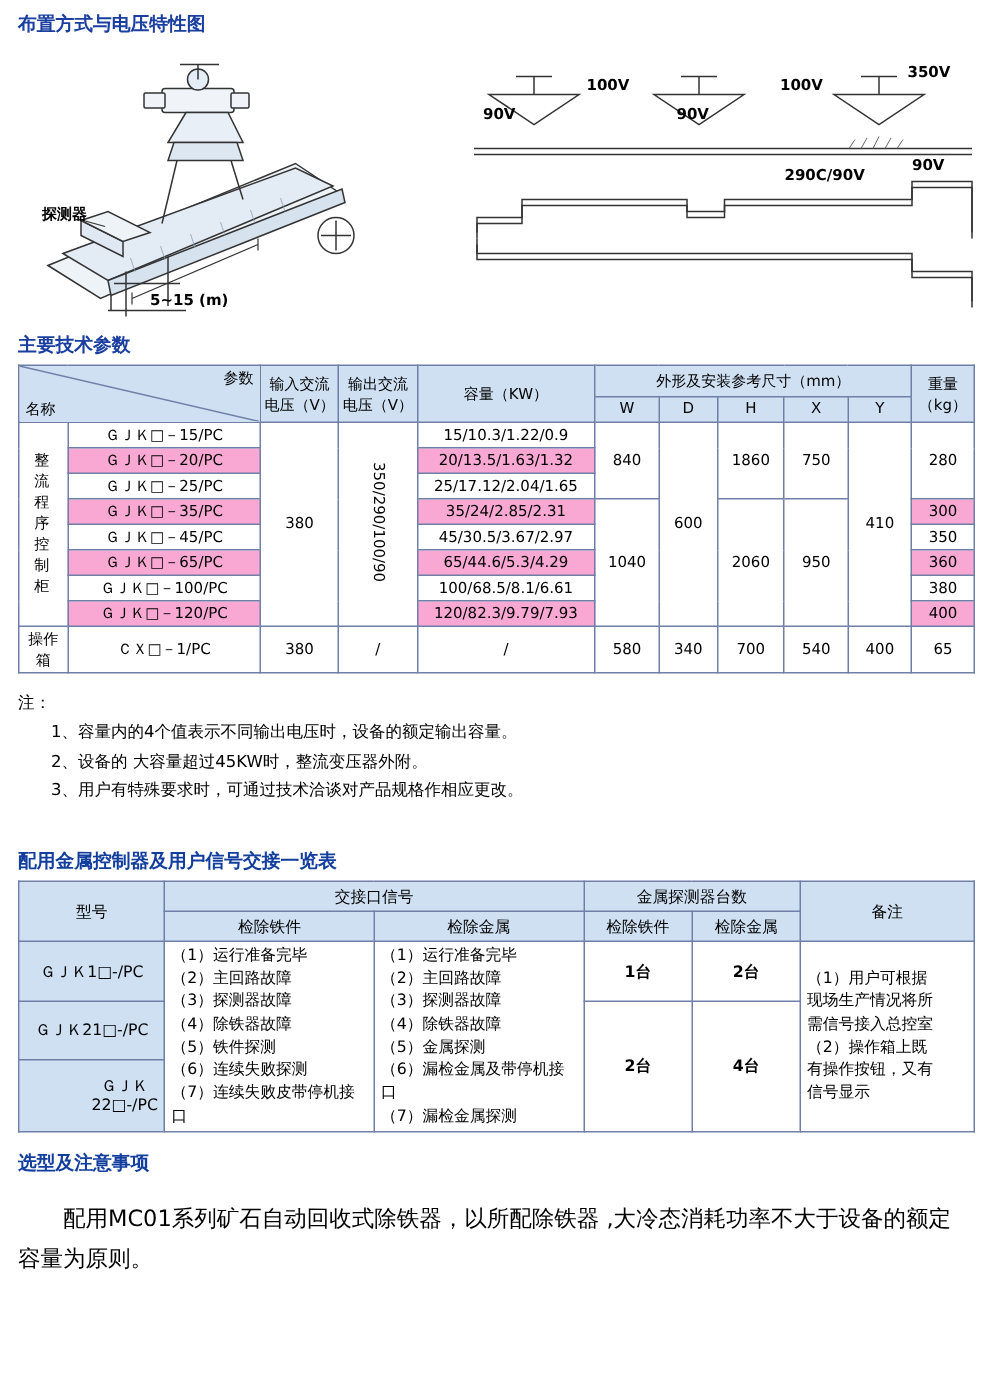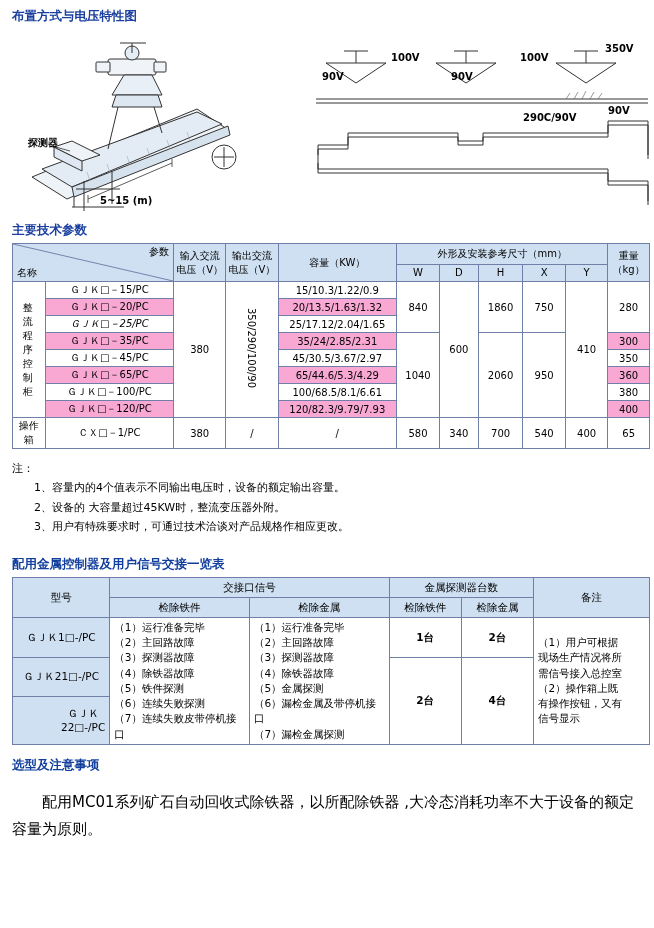--- a/index.html
+++ b/index.html
@@ -254,21 +254,21 @@
         <td class="plain" rowspan="8">410</td>
         <td class="plain" rowspan="3">280</td>
       </tr>
 
       <tr>
         <td class="shade" style="height:17px;">ＧＪＫ□－20/PC</td>
         <td class="shade">20/13.5/1.63/1.32</td>
       </tr>
 
       <tr>
-        <td class="plain" style="height:17px;font-style:italic;">ＧＪＫ□－25/PC</td>
+        <td class="plain" style="height:17px;">ＧＪＫ□－25/PC</td>
         <td class="plain">25/17.12/2.04/1.65</td>
       </tr>
 
       <tr>
         <td class="shade" style="height:17px;">ＧＪＫ□－35/PC</td>
         <td class="shade">35/24/2.85/2.31</td>
         <td class="plain" rowspan="5">1040</td>
         <td class="plain" rowspan="5">2060</td>
         <td class="plain" rowspan="5">950</td>
         <td class="shade">300</td>
@@ -314,21 +314,21 @@
     </tbody>
   </table>
 
   <div class="notes">
     <p class="nh">注：</p>
     <p class="indent1">1、容量内的4个值表示不同输出电压时，设备的额定输出容量。</p>
     <p class="indent1">2、设备的  大容量超过45KW时，整流变压器外附。</p>
     <p class="indent1">3、用户有特殊要求时，可通过技术洽谈对产品规格作相应更改。</p>
   </div>
 
-  <h2 class="section blue2" style="margin-top:20px;">配用金属控制器及用户信号交接一览表</h2>
+  <h2 class="section blue2" style="margin-top:30px;">配用金属控制器及用户信号交接一览表</h2>
 
   <table class="sig-table">
     <tbody>
       <tr>
         <th rowspan="2" style="width:74px;">型号</th>
         <th colspan="2" style="width:290px;">交接口信号</th>
         <th colspan="2" style="width:150px;">金属探测器台数</th>
         <th rowspan="2" style="width:120px;">备注</th>
       </tr>
       <tr>

